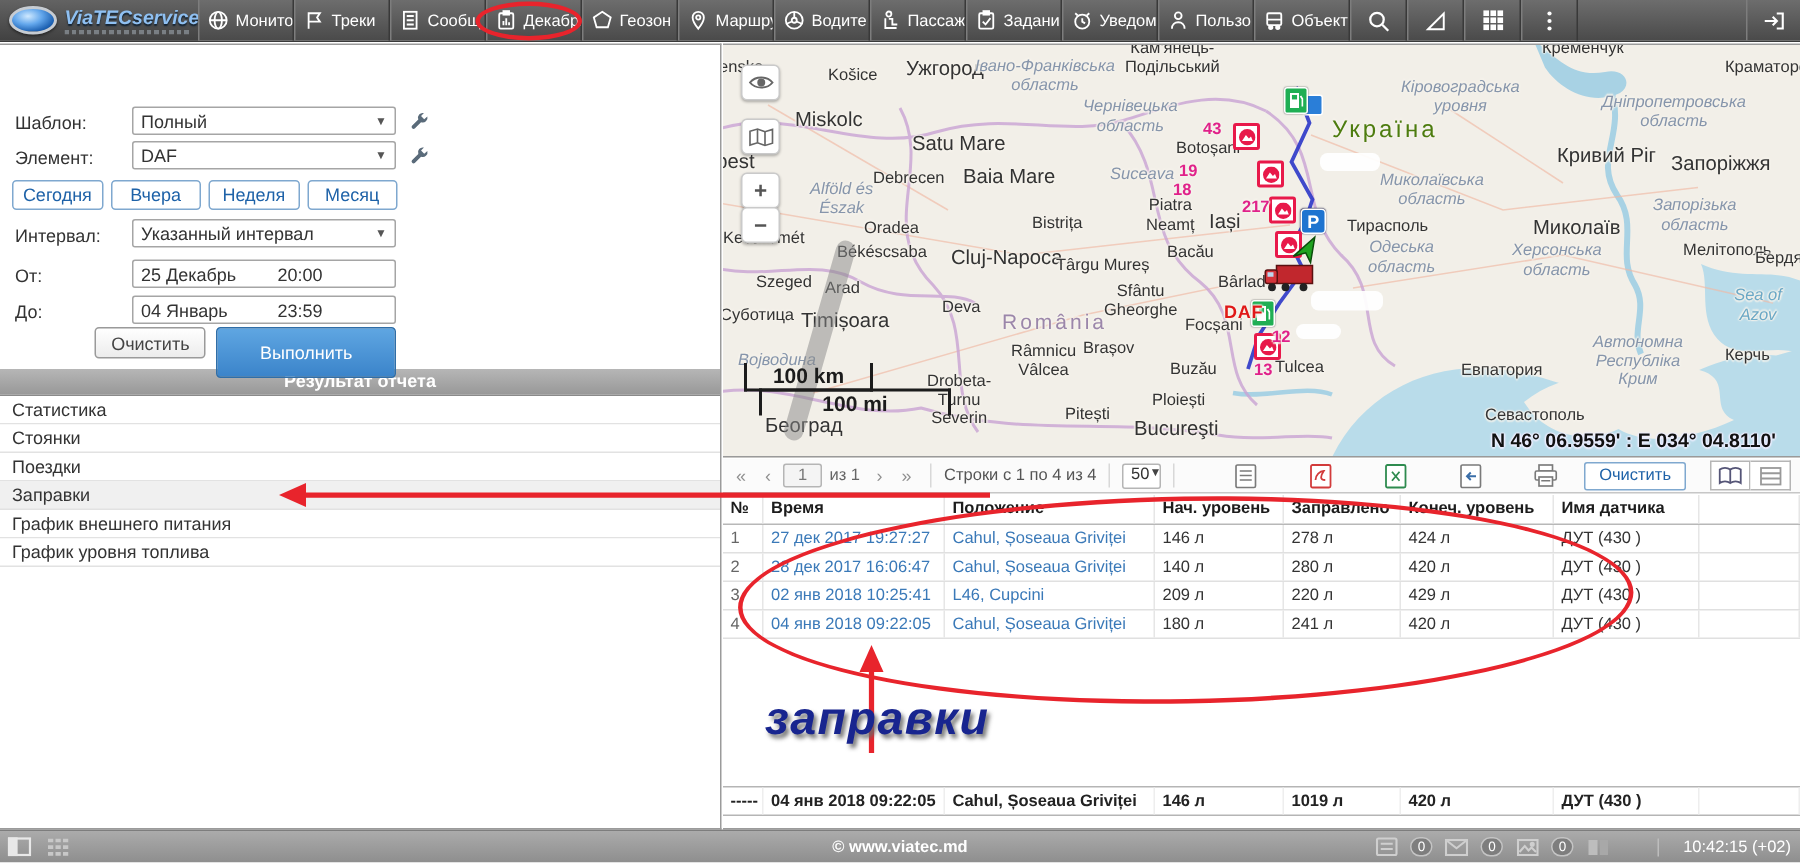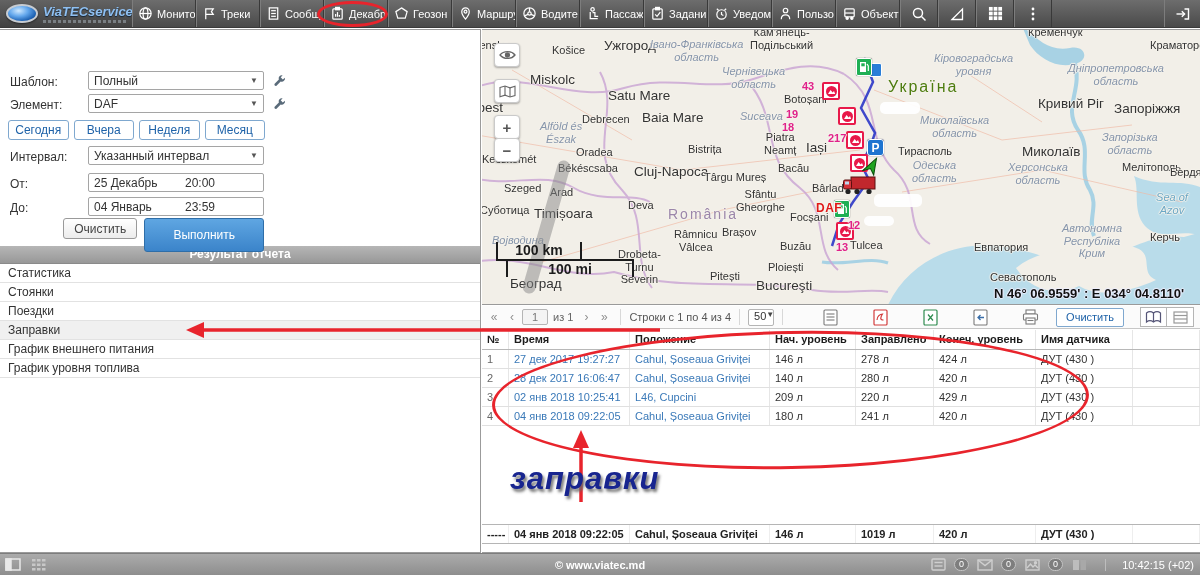--- a/index.html
+++ b/index.html
@@ -89,21 +89,21 @@
 .c-time,.c-loc {color:#3a79b8;}
 .summary {position:absolute; left:0; bottom:8px; width:718px; height:20px; background:#fff; border-top:1px solid #b5b5b5; border-bottom:1px solid #b5b5b5; display:grid; grid-template-columns:27px 121px 140px 86px 78px 102px 97px 1fr; line-height:18px; font-size:11px; font-weight:bold; color:#222;}
 .summary > div {padding:0 5px; border-right:1px solid #eee; overflow:hidden; white-space:nowrap;}
 
 
 .statusbar {position:absolute; left:0; bottom:0; width:1200px; height:22px; background:linear-gradient(#ababab,#8e8e8e); display:flex; align-items:center; color:#f0f0f0; font-size:11px; border-top:1px solid #7d7d7d;}
 .sb-ico {display:flex; align-items:center; justify-content:center; width:26px; height:100%; cursor:pointer;}
 .sb-copy {position:absolute; left:0; width:100%; text-align:center; color:#fff; font-weight:bold; pointer-events:none;}
 .sb-right {margin-left:auto; display:flex; align-items:center; gap:3px; padding-right:6px; z-index:2;}
 .badge {min-width:15px; height:13px; border-radius:7px; background:#7e7e7e; border:1px solid #c4c4c4; color:#fff; font-size:9px; line-height:11px; text-align:center; padding:0 3px;}
-.sb-time {margin-left:10px; padding-left:16px; border-left:1px solid #bdbdbd; color:#fff; min-width:88px; text-align:center;}
+.sb-time {margin-left:24px; padding-left:16px; border-left:1px solid #bdbdbd; color:#fff; min-width:88px; text-align:center;}
 
 
 .ann {position:absolute; z-index:50; pointer-events:none;}
 .ann-ellipse-toolbar {left:317px; top:1px; width:71px; height:26px; border:3px solid #e8242c; border-radius:50%;}
 .ann-oval-table {left:492px; top:331px; width:597px; height:138px; border:3.5px solid #e8242c; border-radius:50%; transform:rotate(-1deg);}
 .ann-callout {left:510px; top:461px; font-size:31px; font-weight:bold; font-style:italic; color:#18258f; letter-spacing:1px; text-shadow:2px 3px 3px rgba(105,105,105,.9);}
 </style>
 </head>
 <body>
 

